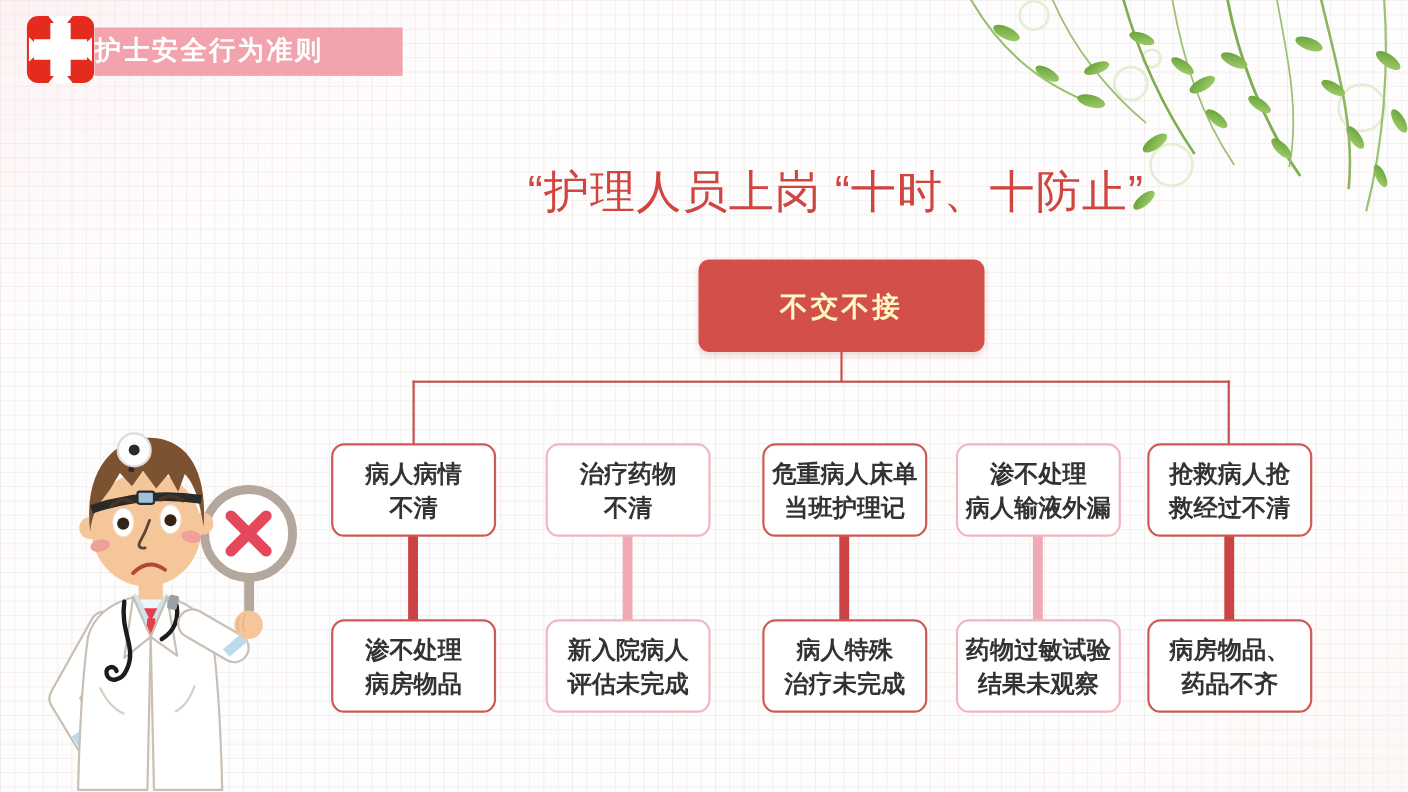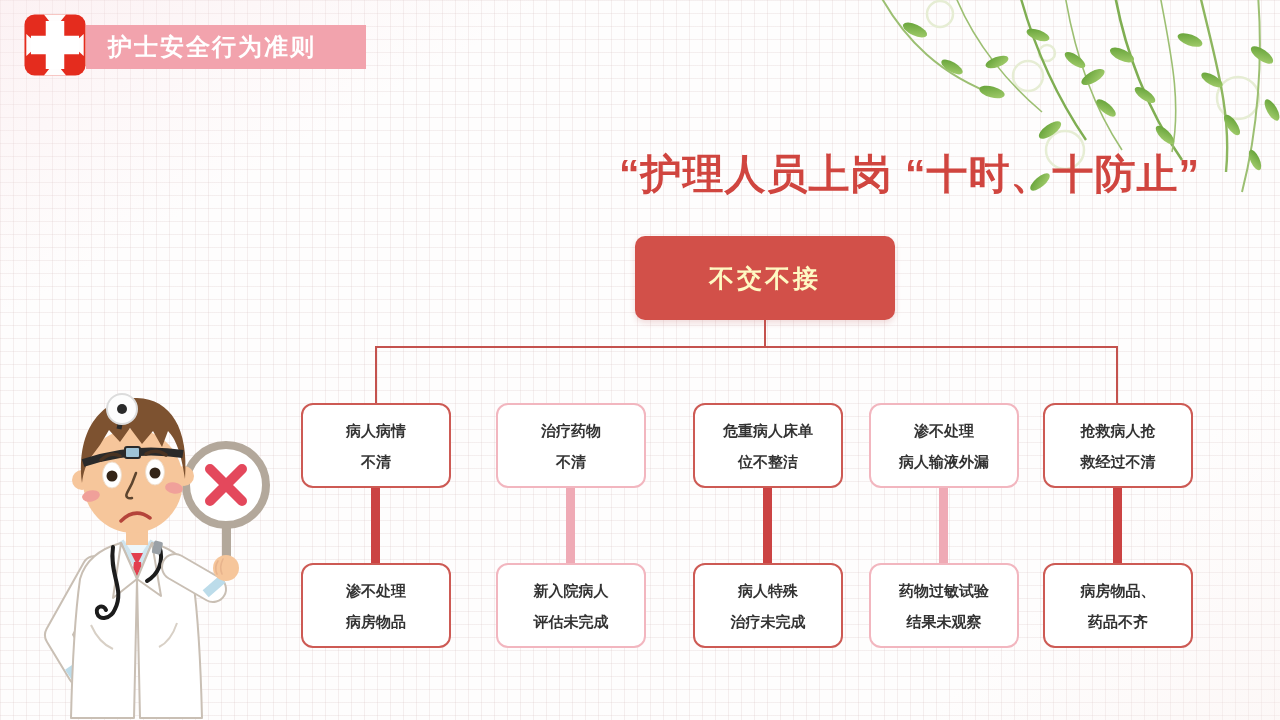--- a/index.html
+++ b/index.html
@@ -27,28 +27,28 @@
     position:absolute;inset:0;pointer-events:none;
     background:
       linear-gradient(150deg, rgba(250,228,232,0.45) 0%, rgba(255,255,255,0) 22%),
       linear-gradient(315deg, rgba(250,238,236,0.35) 0%, rgba(255,255,255,0) 18%);
   }
   
   .banner{
     position:absolute;left:86px;top:25px;width:280px;height:44px;
     background:var(--banner-pink);
     color:#ffffff;font-size:24px;font-weight:bold;letter-spacing:2px;
-    line-height:44px;padding-left:22px;box-sizing:border-box;
+    line-height:44px;box-sizing:border-box;
   }
   .logo{position:absolute;left:18px;top:6px;width:74px;height:78px;}
   
   .main-title{
     position:absolute;left:320px;top:147px;width:880px;
-    text-align:right;color:var(--title-red);
-    font-size:41px;font-weight:bold;letter-spacing:1px;white-space:nowrap;
+    text-align:center;color:var(--title-red);
+    font-size:41px;font-weight:normal;letter-spacing:1px;white-space:nowrap;
   }
   
   .root-node{
     position:absolute;left:635px;top:236px;width:260px;height:84px;
     background:var(--accent-red);border-radius:10px;
     color:#fef9c3;font-size:25px;font-weight:bold;letter-spacing:3px;
     display:flex;align-items:center;justify-content:center;
     box-shadow:0 3px 6px rgba(180,60,60,0.18);
   }
   
@@ -56,21 +56,21 @@
   .root-drop{left:764px;top:320px;width:2px;height:27px;}
   .h-span{left:375px;top:346px;width:743px;height:2px;}
   .v-left{left:375px;top:346px;width:2px;height:58px;}
   .v-right{left:1116px;top:346px;width:2px;height:58px;}
   
   .col{position:absolute;top:403px;width:150px;height:245px;}
   .node{
     position:absolute;left:0;width:150px;height:85px;box-sizing:border-box;
     background:#fff;border-radius:12px;
     display:flex;flex-direction:column;justify-content:center;
-    text-align:center;font-weight:bold;font-size:15px;color:var(--node-text);
+    text-align:center;font-weight:bold;font-size:22px;color:var(--node-text);
     line-height:31px;z-index:2;
   }
   .node.top{top:0;}
   .node.bottom{top:160px;}
   .node.dark{border:2px solid var(--border-dark);}
   .node.light{border:2px solid var(--border-light);}
   .bar{position:absolute;top:82px;height:81px;width:9px;left:70px;z-index:1;}
   .bar.dark{background:var(--bar-dark);}
   .bar.light{background:var(--bar-light);}
   .c1{left:301px;} .c2{left:496px;} .c3{left:693px;} .c4{left:869px;} .c5{left:1043px;}
@@ -172,21 +172,21 @@
     <div class="bar light"></div>
     <div class="node bottom light">
       <div>新入院病人</div>
       <div>评估未完成</div>
     </div>
   </div>
 
   <div class="col c3">
     <div class="node top dark">
       <div>危重病人床单</div>
-      <div>位不整洁</div>
+      <div>当班护理记</div>
     </div>
     <div class="bar dark"></div>
     <div class="node bottom dark">
       <div>病人特殊</div>
       <div>治疗未完成</div>
     </div>
   </div>
 
   <div class="col c4">
     <div class="node top light">

